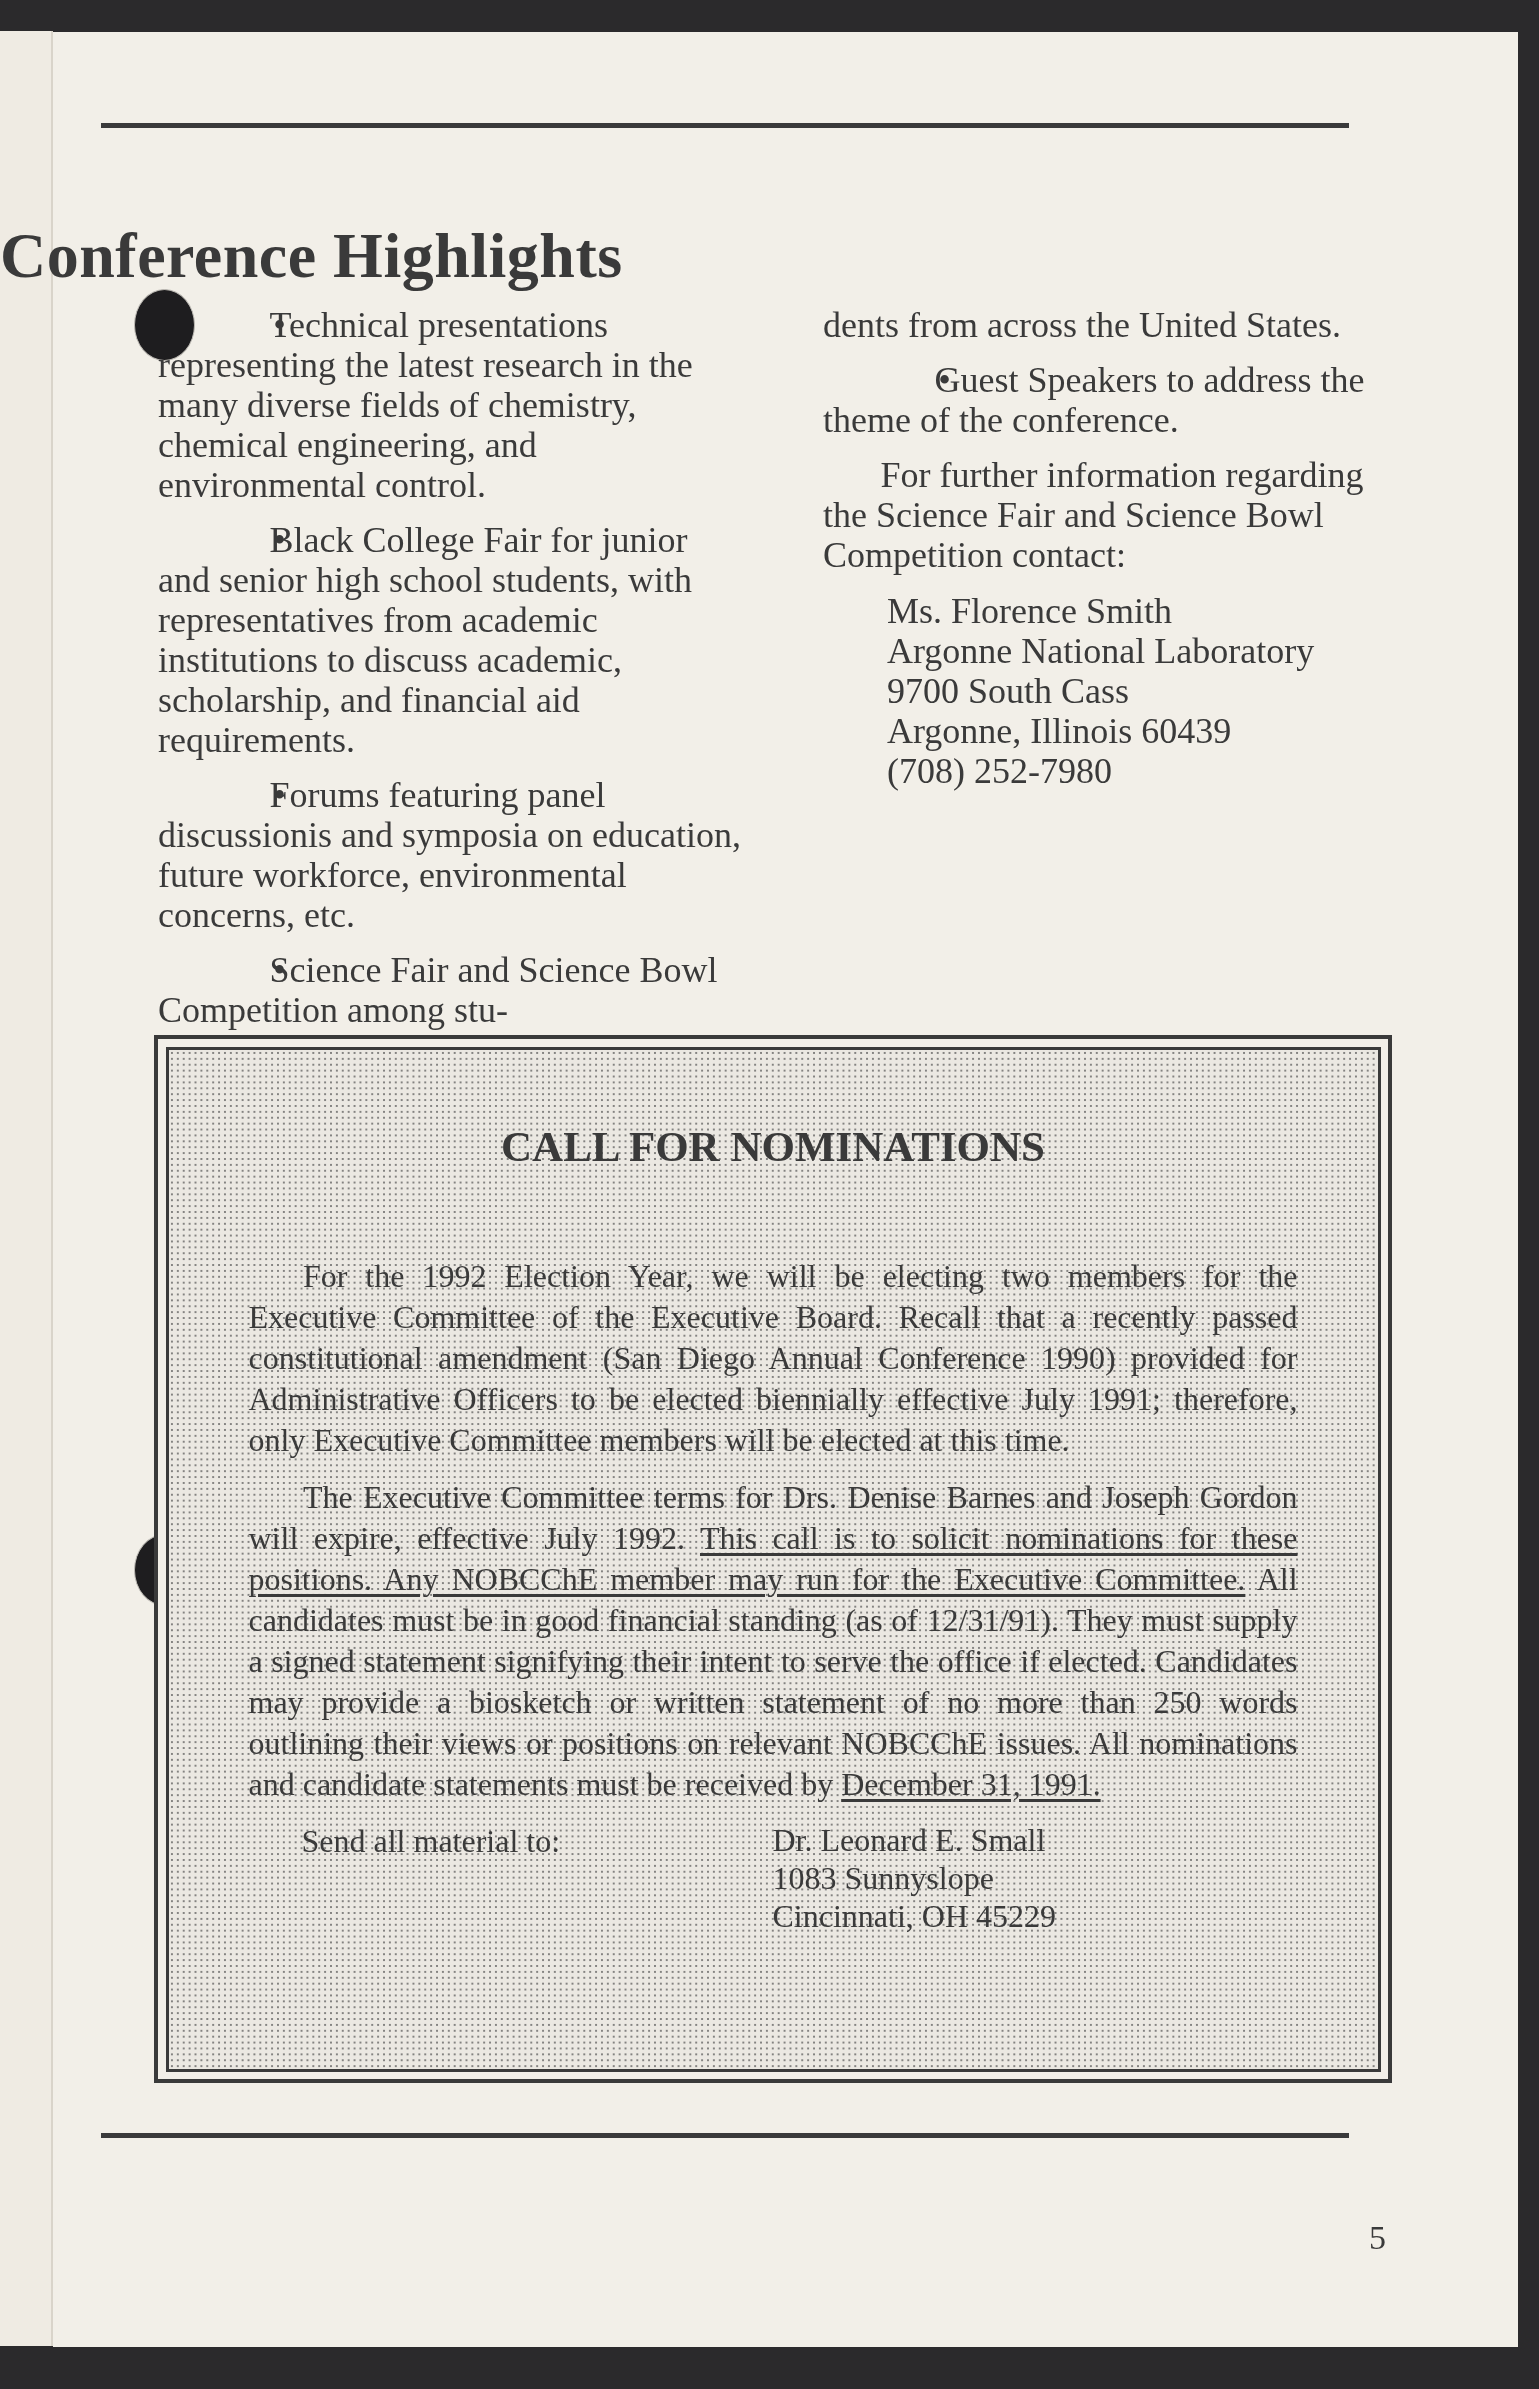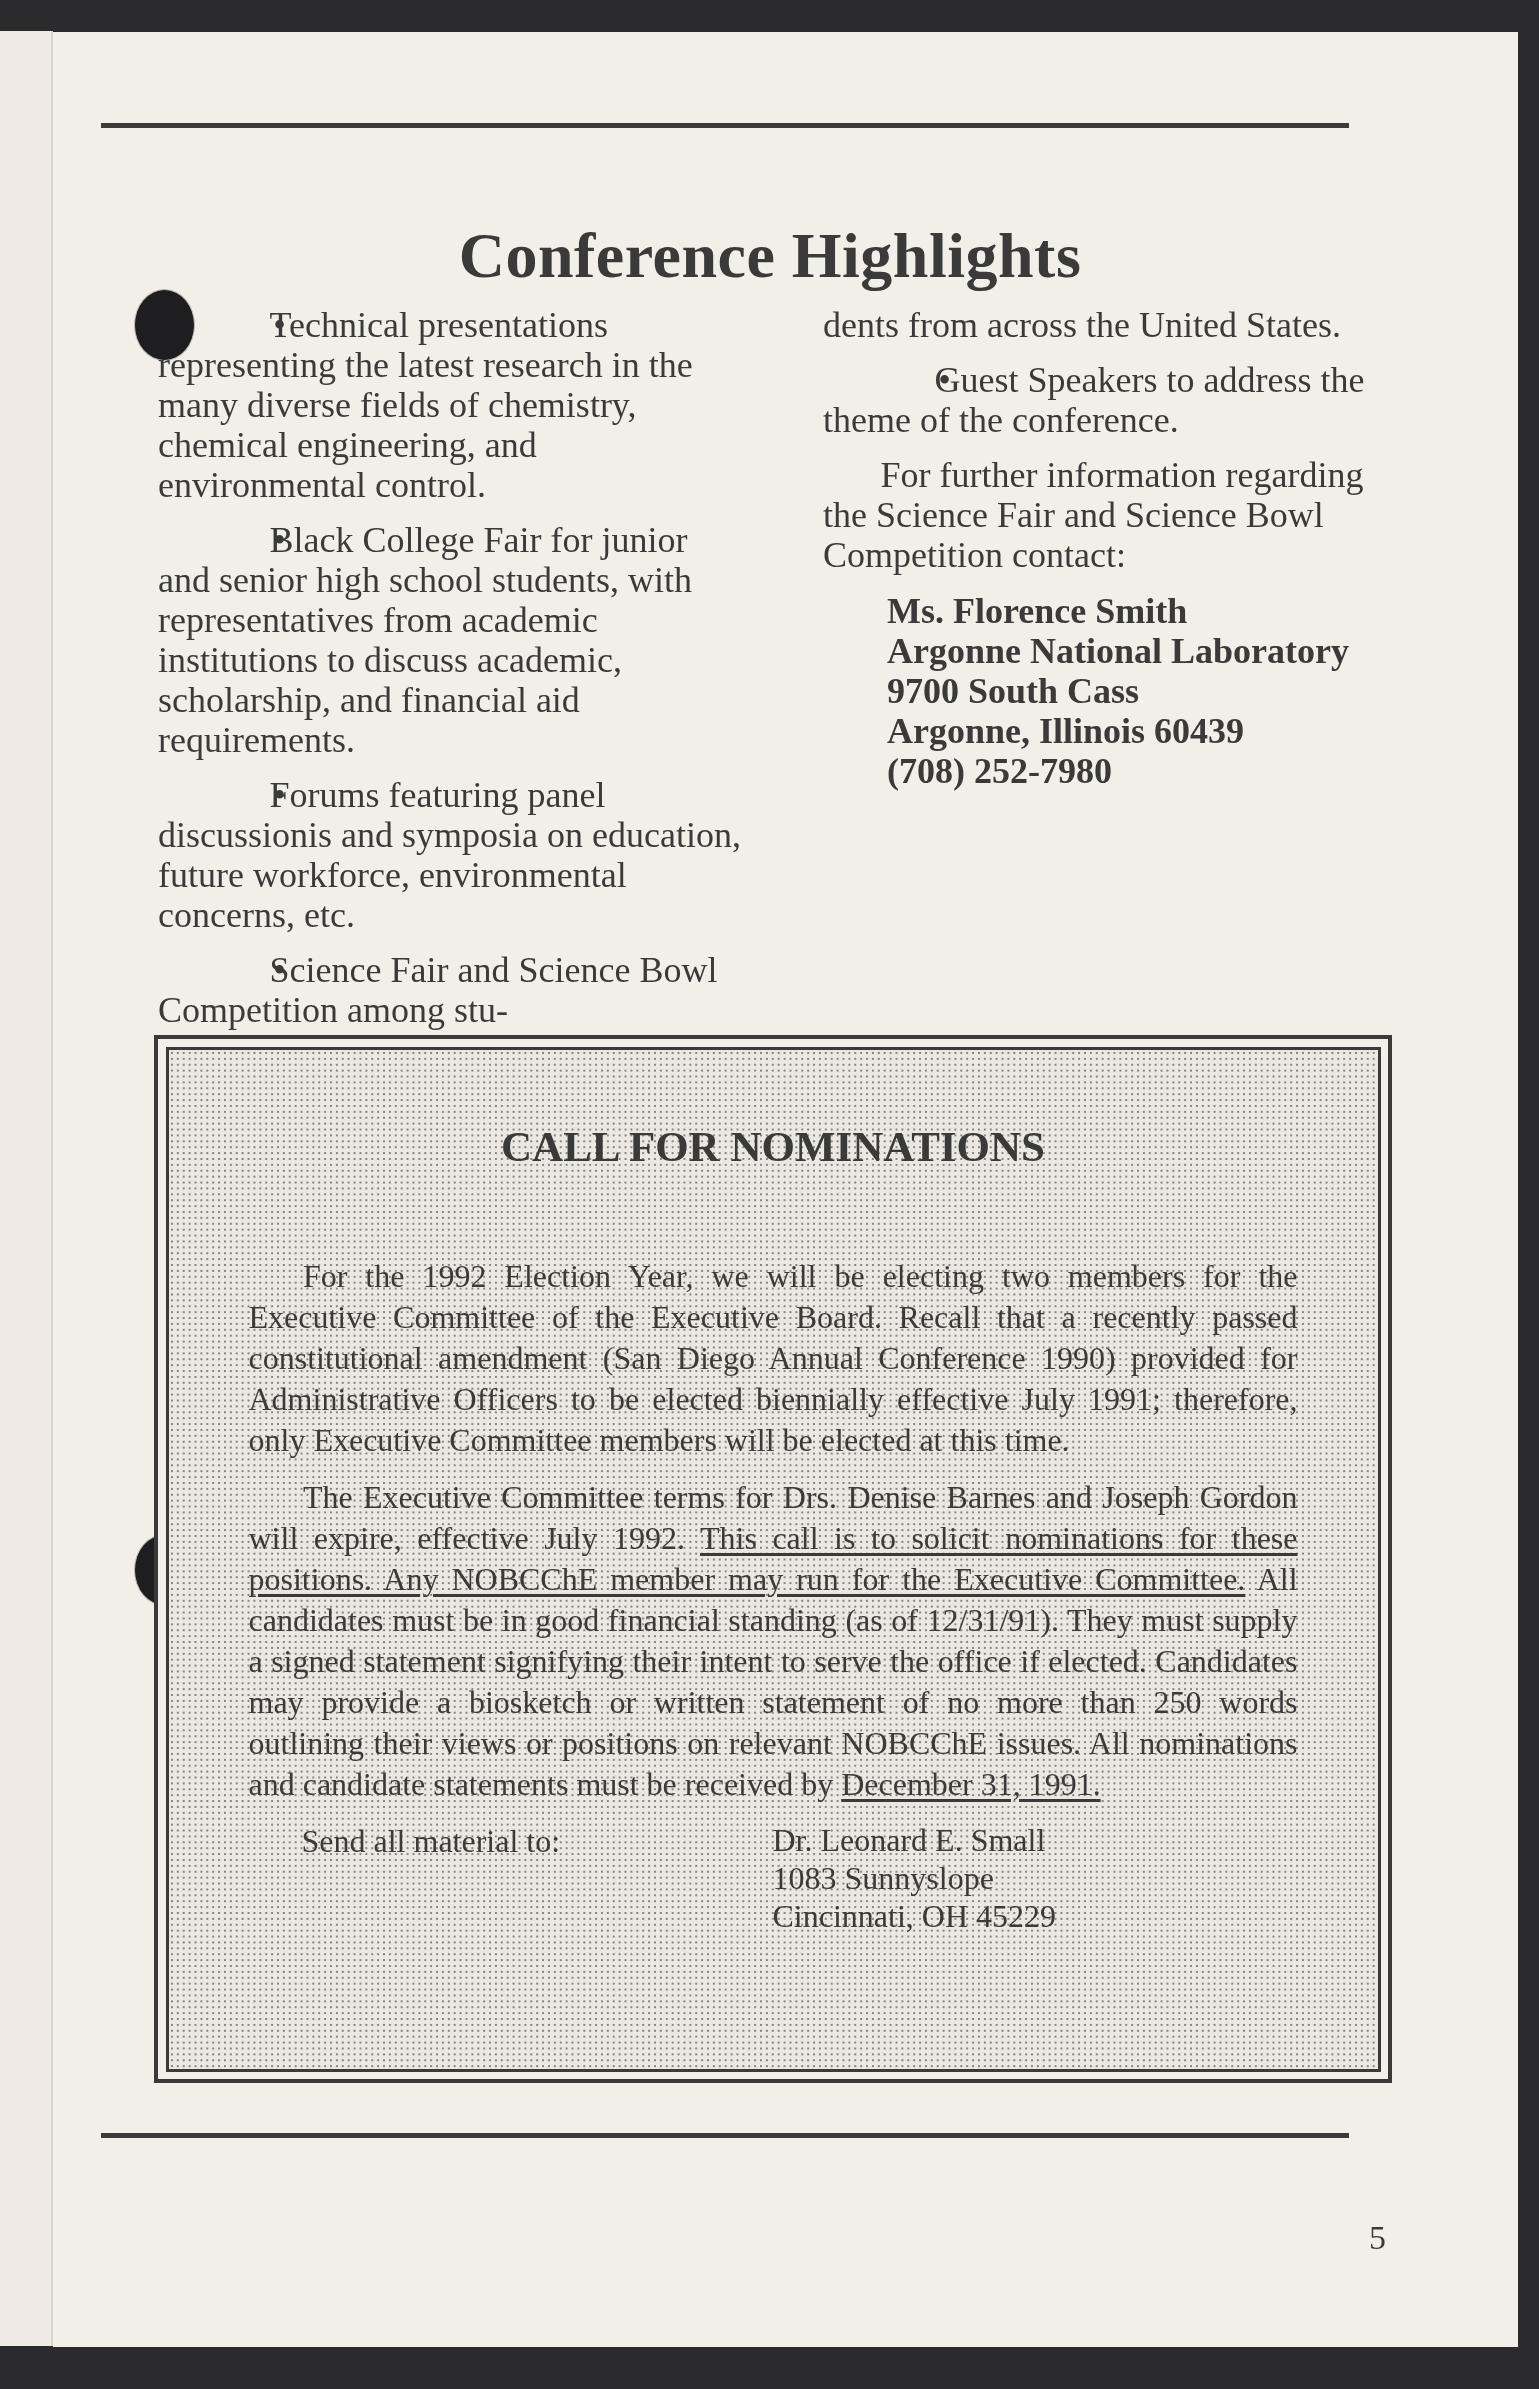--- a/index.html
+++ b/index.html
@@ -19,33 +19,33 @@
     position: absolute; left: 53px; top: 32px; width: 1465px; height: 2315px;
     background: #f2efe8;
   }
   .rule {
     position: absolute; height: 5.3px; background: #3a3a3a;
   }
   .rule-top { left: 101px; top: 123px; width: 1248px; }
   .rule-bottom { left: 101px; top: 2133px; width: 1248px; }
   .title {
     position: absolute; left: 0; width: 1540px; top: 176px;
-    text-align: center; font-size: 64px; font-weight: bold; color: #3a3a3a;
+    text-align: left; font-size: 64px; font-weight: bold; color: #3a3a3a;
     letter-spacing: 0.5px;
   }
   .col {
     position: absolute; font-size: 36px; line-height: 40px;
   }
   .col-left { left: 158px; top: 305px; width: 583px; }
   .col-right { left: 823px; top: 305px; width: 593px; }
   .col p { margin: 0 0 15px 0; text-indent: 1.6em; }
   .col p.cont { text-indent: 0; }
   .bullet { display: inline-block; width: 1.5em; }
   .contact { padding-left: 64px; margin-top: 16px; }
-  .contact div { line-height: 40px; font-weight: bold; }
+  .contact div { line-height: 40px; }
 
   .box {
     position: absolute; left: 154px; top: 1035px; width: 1238px; height: 1048px;
     border: 4.3px solid #3a3a3a;
     box-sizing: border-box;
     padding: 4.3px;
     background: #f2efe8;
   }
   .box-inner {
     position: absolute; left: 7.5px; top: 7.5px; right: 7.5px; bottom: 7.5px;

